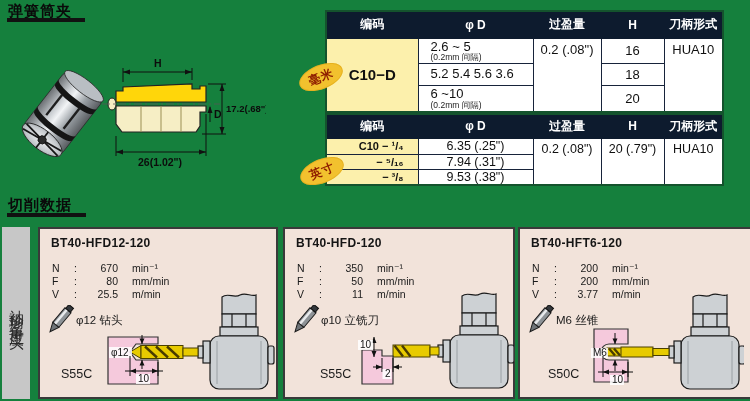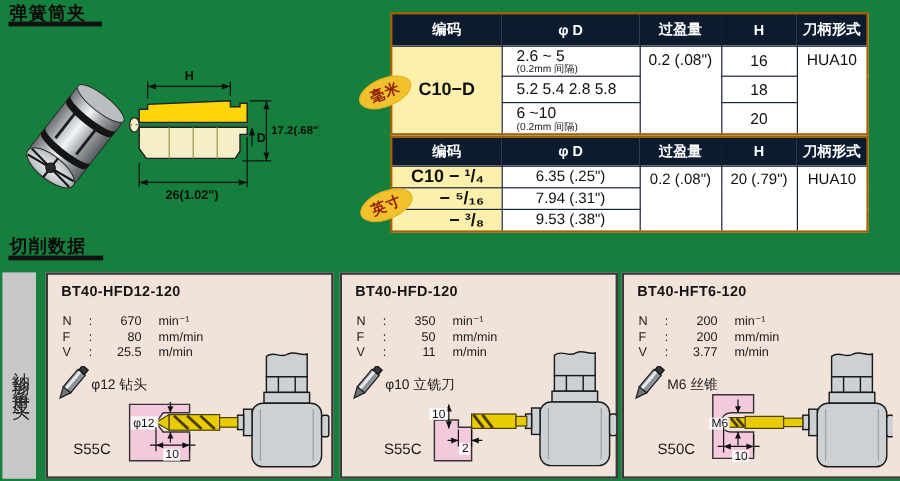--- a/index.html
+++ b/index.html
@@ -7,36 +7,36 @@
     position:relative;width:750px;height:401px;background:#15803d;
     font-family:"Liberation Sans","DejaVu Sans",sans-serif;
     overflow:hidden;color:#111;
   }
   .abs{position:absolute;}
   
   .sec-title{font-size:15px;font-weight:bold;color:#0a0a0a;letter-spacing:1px;}
   .title-rule{background:#111;height:4px;}
   
   table.ctable{border-collapse:collapse;table-layout:fixed;background:#fff;}
-  table.ctable{border:2px solid #a16207;}
+  table.ctable{border:2px solid #14532d;}
   .ctable th{
     background:#0d1b2e;color:#fff;font-size:12px;font-weight:bold;
     border:1px solid #0d1b2e;border-left:1px solid #8b95a3;padding:0;text-align:center;
   }
   .ctable th:first-child{border-left:1px solid #0d1b2e;}
   .ctable td{
     border:1px solid #17233a;font-size:13px;padding:0 4px;text-align:center;color:#101010;
     background:#fff;
   }
   .ctable .code-cell{background:#fcf0ac;font-weight:bold;font-size:15px;}
   .ctable .top-val{vertical-align:top;padding-top:3px;}
   .ctable .dia-cell{text-align:left;padding-left:12px;line-height:1.02;}
   .ctable .dia-sub{font-size:8.5px;color:#222;}
   .t2 td{font-size:12.5px;}
-  .t2 .code-cell{font-size:15px;text-align:right;padding-right:14px;}
+  .t2 .code-cell{font-size:11px;text-align:right;padding-right:14px;}
   
   .tag{
     width:46px;height:24px;border-radius:50%;background:#f2c12e;
     color:#8e1d00;font-size:12px;font-weight:bold;letter-spacing:1px;
     display:flex;align-items:center;justify-content:center;
     transform:rotate(-22deg);z-index:6;box-shadow:0 0 0 1px rgba(210,150,0,.35) inset;
   }
   
   .sidebar{
     background:#c7c7c7;display:flex;align-items:center;justify-content:center;
@@ -190,21 +190,21 @@
         <td class="code-cell" rowspan="3">C10−D</td>
         <td class="dia-cell">
           <div>2.6 ~ 5</div>
           <div class="dia-sub">(0.2mm 间隔)</div>
         </td>
         <td class="top-val" rowspan="3">0.2 (.08")</td>
         <td>16</td>
         <td class="top-val" rowspan="3">HUA10</td>
       </tr>
       <tr style="height:22px">
-        <td class="dia-cell">5.2 5.4 2.8 5.8</td>
+        <td class="dia-cell">5.2 5.4 5.6 3.6</td>
         <td>18</td>
       </tr>
       <tr style="height:27px">
         <td class="dia-cell">
           <div>6 ~10</div>
           <div class="dia-sub">(0.2mm 间隔)</div>
         </td>
         <td>20</td>
       </tr>
     </tbody>

